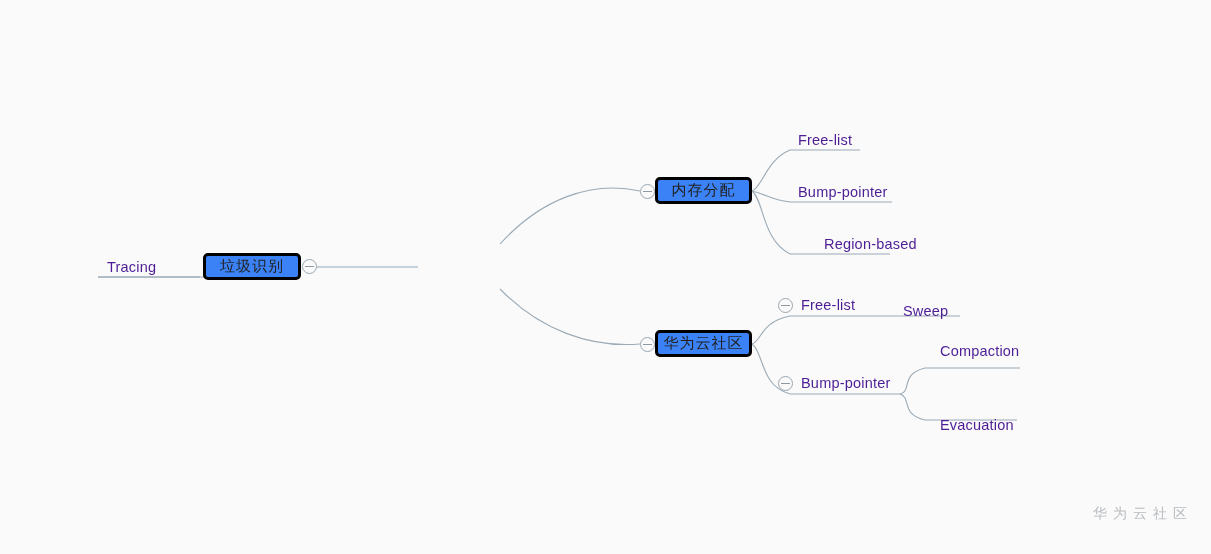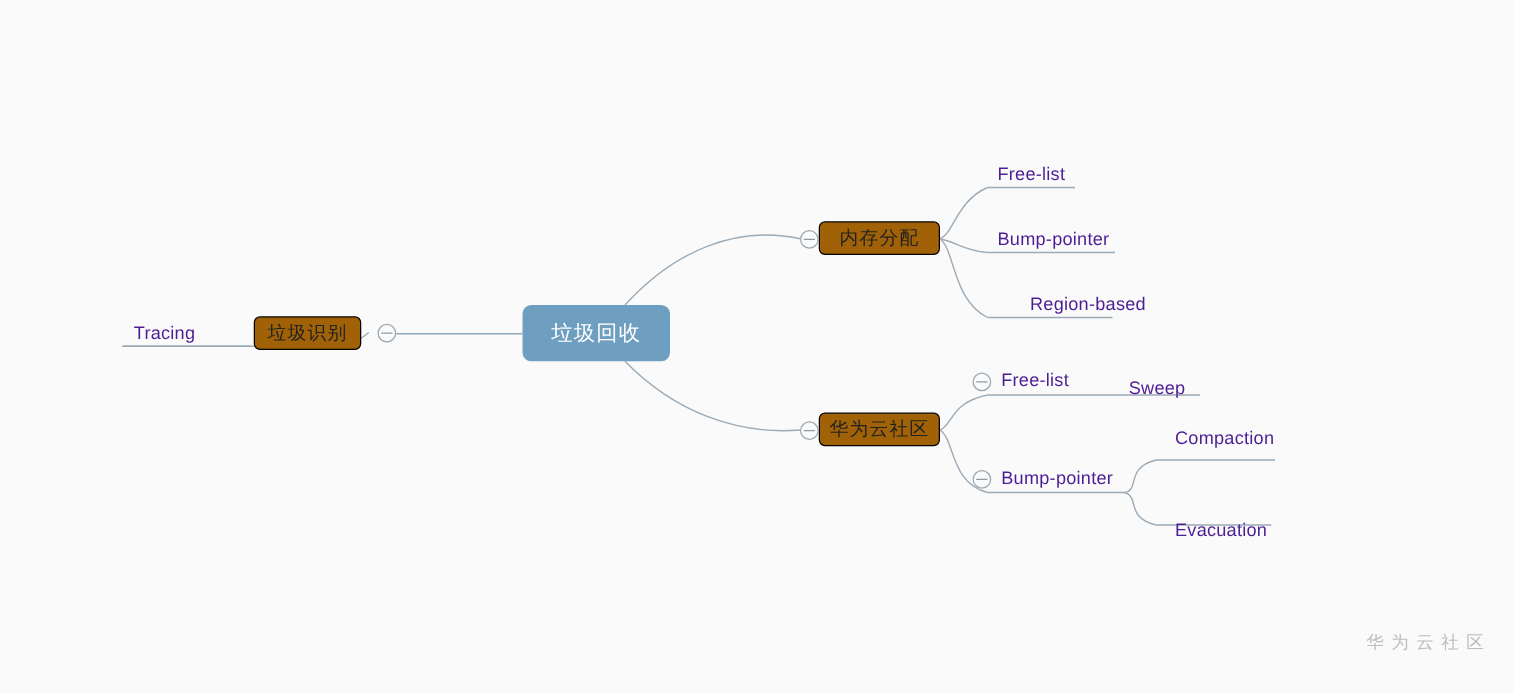--- a/index.html
+++ b/index.html
@@ -39,22 +39,22 @@
     letter-spacing: 1px;
     display: flex;
     align-items: center;
     justify-content: center;
     white-space: nowrap;
   }
   
   .node-box {
     position: absolute;
     box-sizing: border-box;
-    background: #a16207;
-    border: 1px solid #000000;
+    background: #3b82f6;
+    border: 3px solid #000000;
     border-radius: 5px;
     color: #222222;
     font-size: 15px;
     letter-spacing: 1px;
     display: flex;
     align-items: center;
     justify-content: center;
     white-space: nowrap;
   }
   
@@ -129,25 +129,22 @@
       <line x1="790" y1="394" x2="900" y2="394" stroke="#9aaab6"></line>
 
       <path d="M 900 394 C 912 392, 900 374, 925 368" stroke="#9aaab6"></path>
       <path d="M 900 394 C 912 398, 900 414, 925 420" stroke="#9aaab6"></path>
 
       <line x1="925" y1="368" x2="1020" y2="368" stroke="#9aaab6"></line>
       <line x1="925" y1="420" x2="1017" y2="420" stroke="#9aaab6"></line>
     </g>
   </svg>
 
-  <div class="node-root" style="left:418px; top:244px; width:118px; height:45px;">
-    <span>垃圾回收</span>
-  </div>
 
-  <div class="node-box" style="left:203px; top:253px; width:86px; height:27px;">
+  <div class="node-box" style="left:203px; top:253px; width:98px; height:27px;">
     <span>垃圾识别</span>
   </div>
   <div class="toggle" style="left:302px; top:259px;"></div>
 
   <div class="node-leaf" style="left:107px; top:260px;">
     <span>Tracing</span>
   </div>
 
   <div class="node-box" style="left:655px; top:177px; width:97px; height:27px;">
     <span>内存分配</span>

